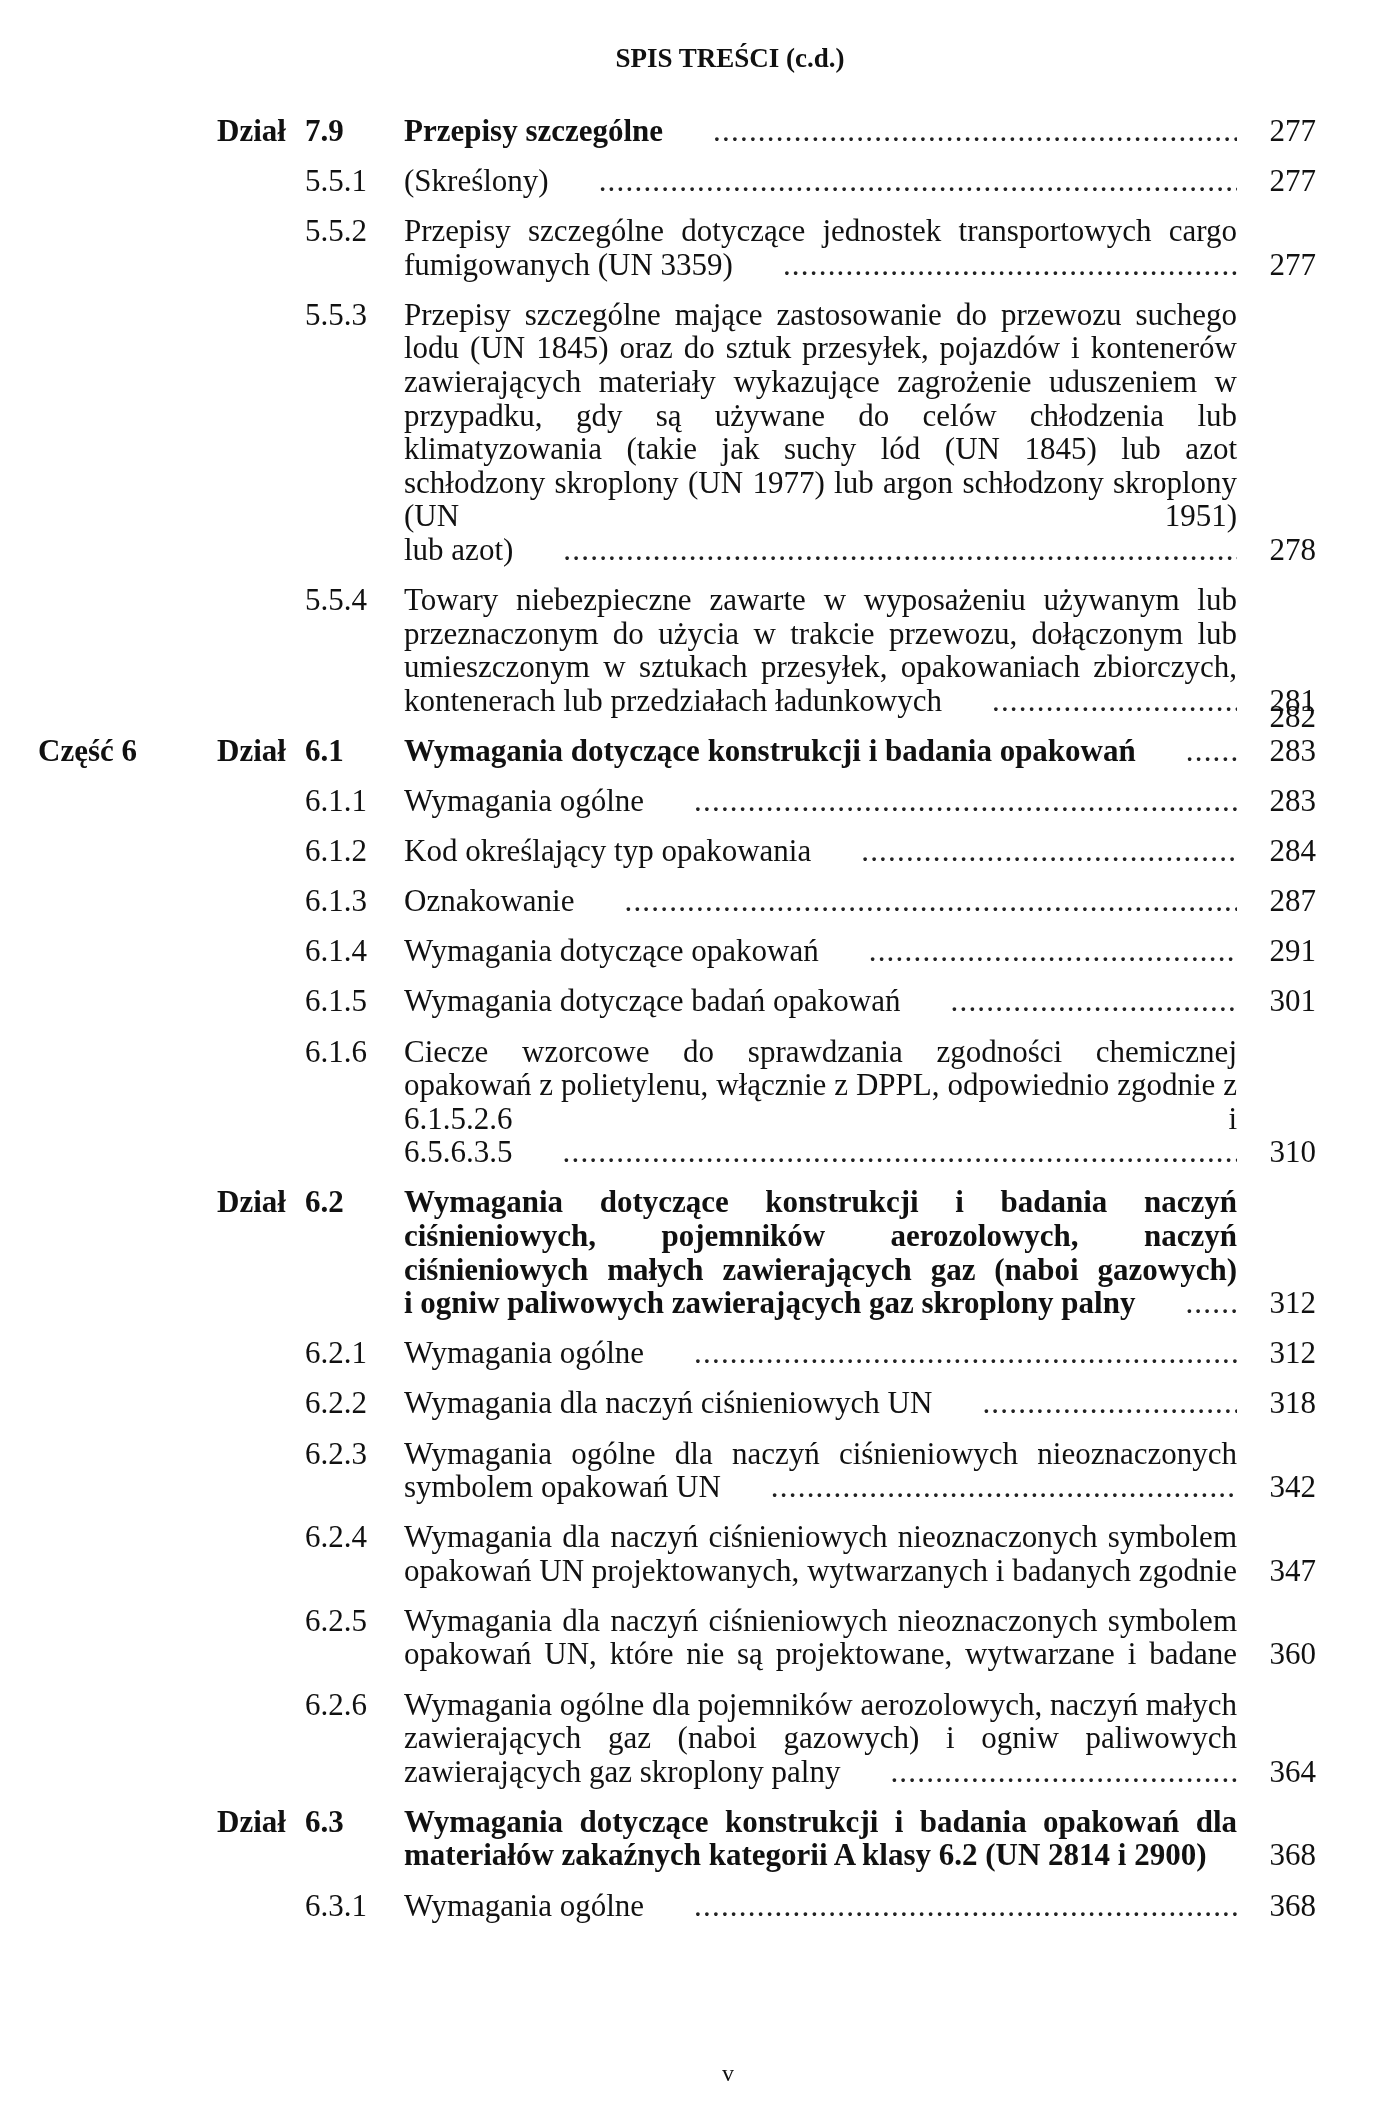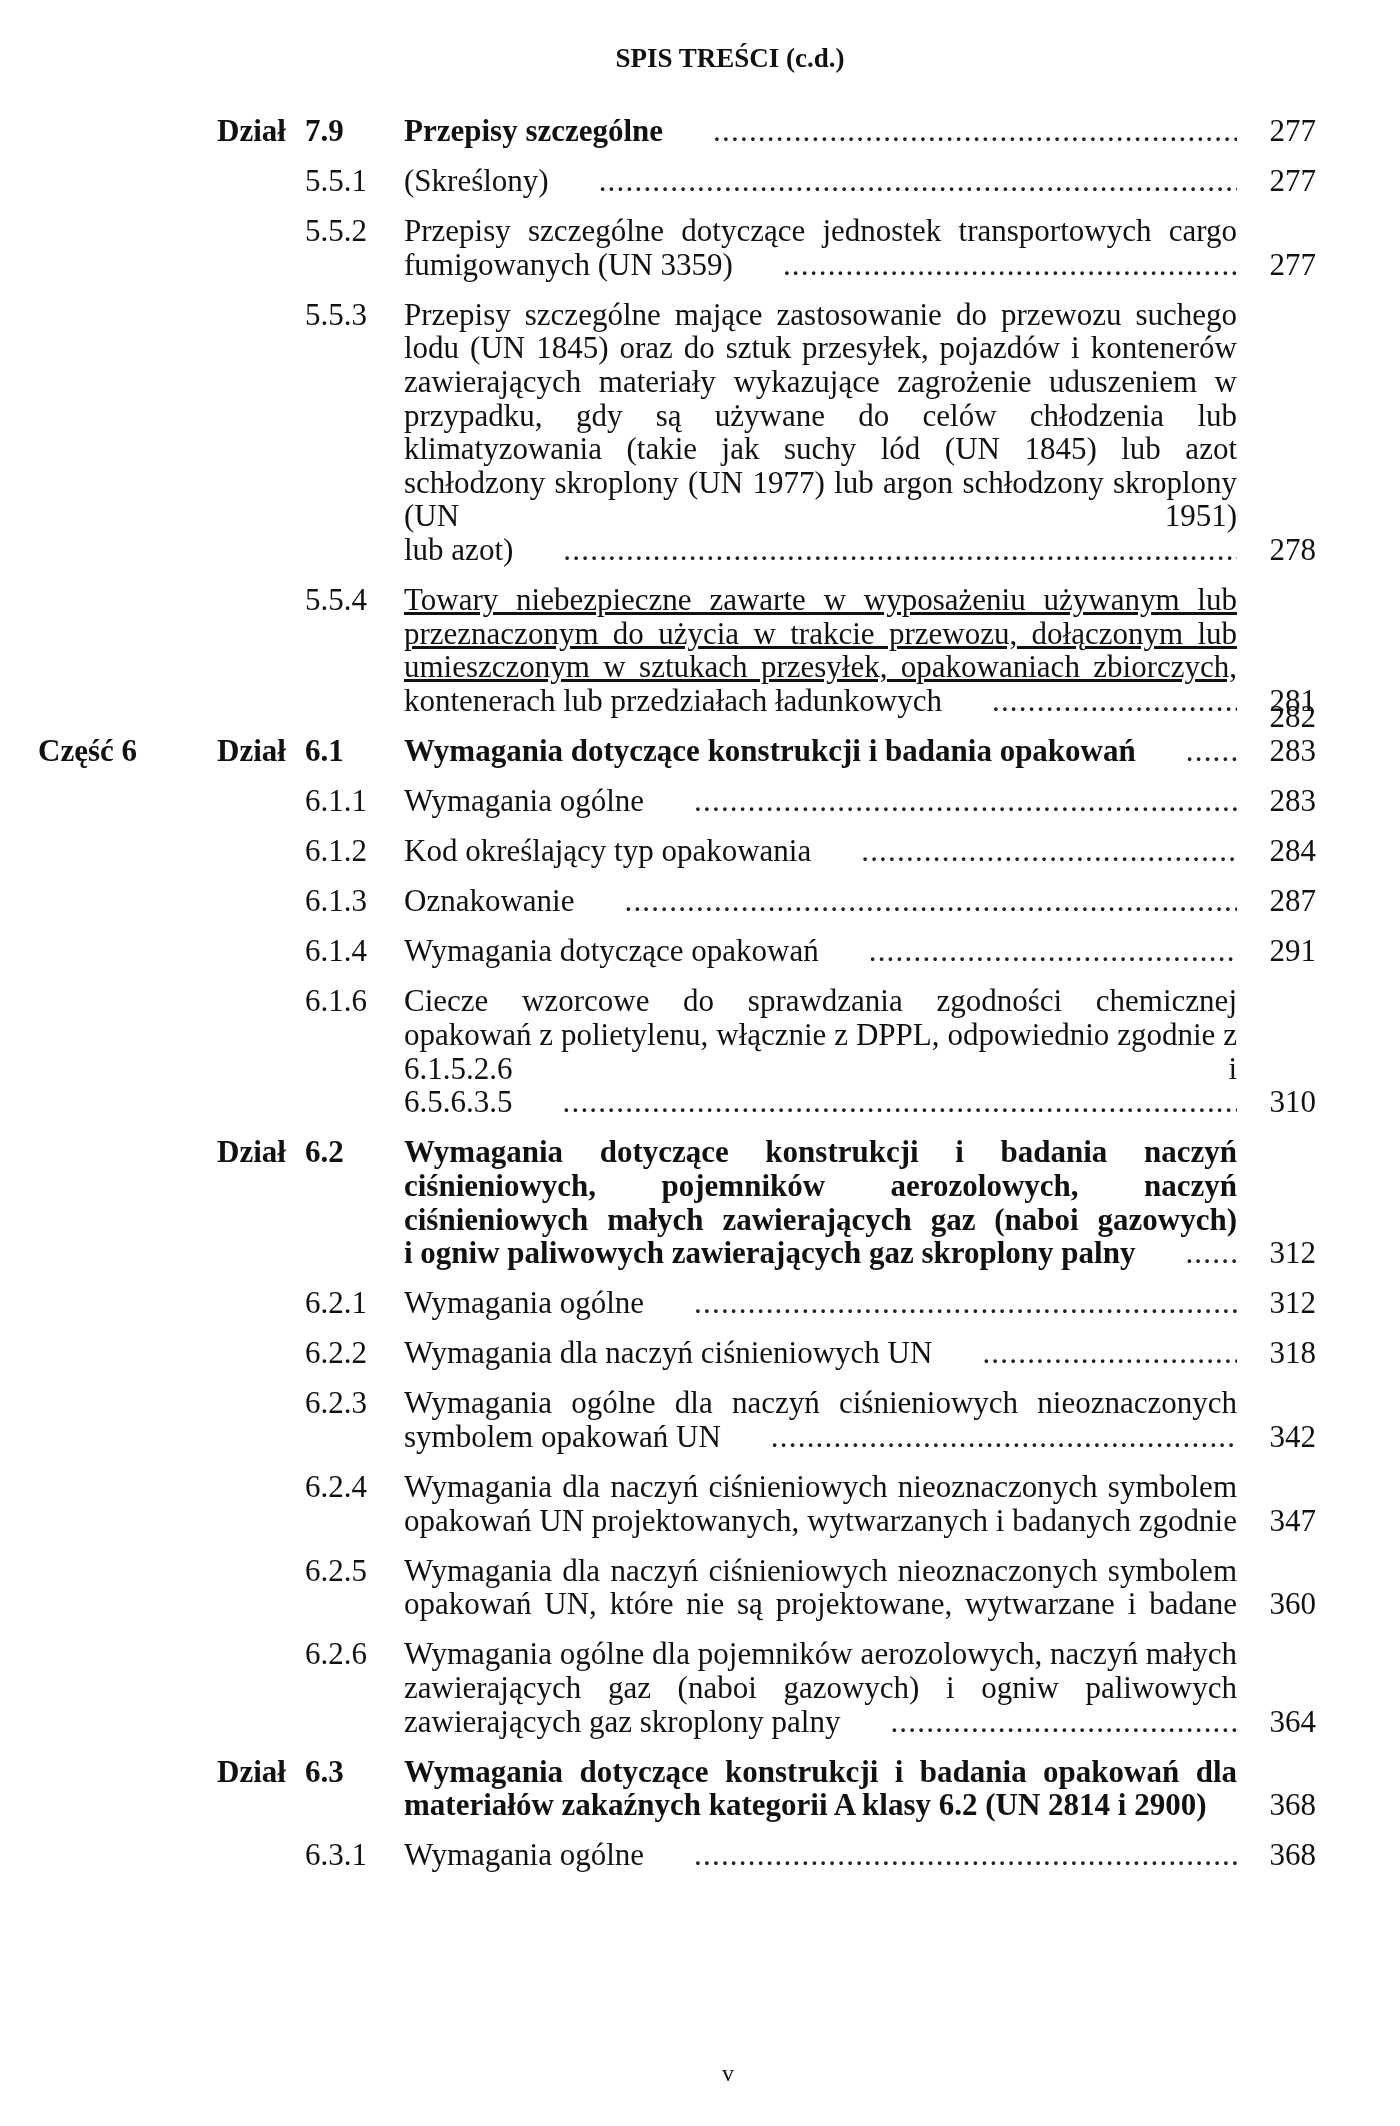--- a/index.html
+++ b/index.html
@@ -159,21 +159,21 @@
         <span class="title-text">lub azot)</span>
         <span class="leader"></span>
       </div>
     </div>
     <span class="page-no">278</span>
   </div>
 
   <div class="entry">
     <span class="label-num">5.5.4</span>
     <div class="title-block">
-      <div class="lead-lines" style="text-align:justify;text-align-last:justify;text-decoration:underline;">Towary niebezpieczne zawarte w wyposażeniu używanym lub przeznaczonym do użycia w trakcie przewozu, dołączonym lub umieszczonym w sztukach przesyłek, opakowaniach zbiorczych,</div>
+      <div class="lead-lines" style="text-align:justify;text-align-last:justify;">Towary niebezpieczne zawarte w wyposażeniu używanym lub przeznaczonym do użycia w trakcie przewozu, dołączonym lub umieszczonym w sztukach przesyłek, opakowaniach zbiorczych,</div>
       <div class="last-line">
         <span class="title-text">kontenerach lub przedziałach ładunkowych</span>
         <span class="leader"></span>
       </div>
     </div>
     <span class="page-no">281</span>
   </div>
 
   <div class="entry">
     <span class="label-part">Część 6</span>
@@ -229,20 +229,30 @@
     <span class="label-num">6.1.4</span>
     <div class="title-block">
       <div class="last-line">
         <span class="title-text">Wymagania dotyczące opakowań</span>
         <span class="leader"></span>
       </div>
     </div>
     <span class="page-no">291</span>
   </div>
 
+  <div class="entry">
+    <span class="label-num">6.1.5</span>
+    <div class="title-block">
+      <div class="last-line">
+        <span class="title-text">Wymagania dotyczące badań opakowań</span>
+        <span class="leader"></span>
+      </div>
+    </div>
+    <span class="page-no">301</span>
+  </div>
 
   <div class="entry">
     <span class="label-num">6.1.6</span>
     <div class="title-block">
       <div class="lead-lines" style="text-align:justify;text-align-last:justify;">Ciecze wzorcowe do sprawdzania zgodności chemicznej opakowań z polietylenu, włącznie z DPPL, odpowiednio zgodnie z 6.1.5.2.6 i</div>
       <div class="last-line">
         <span class="title-text">6.5.6.3.5</span>
         <span class="leader"></span>
       </div>
     </div>

